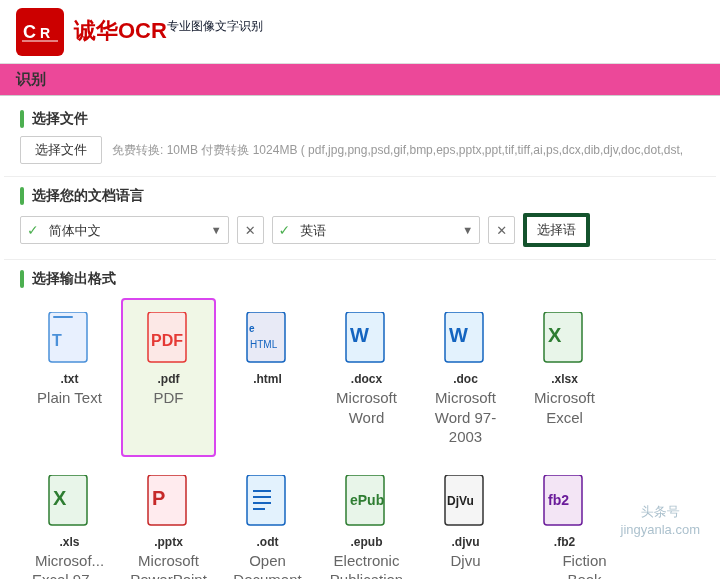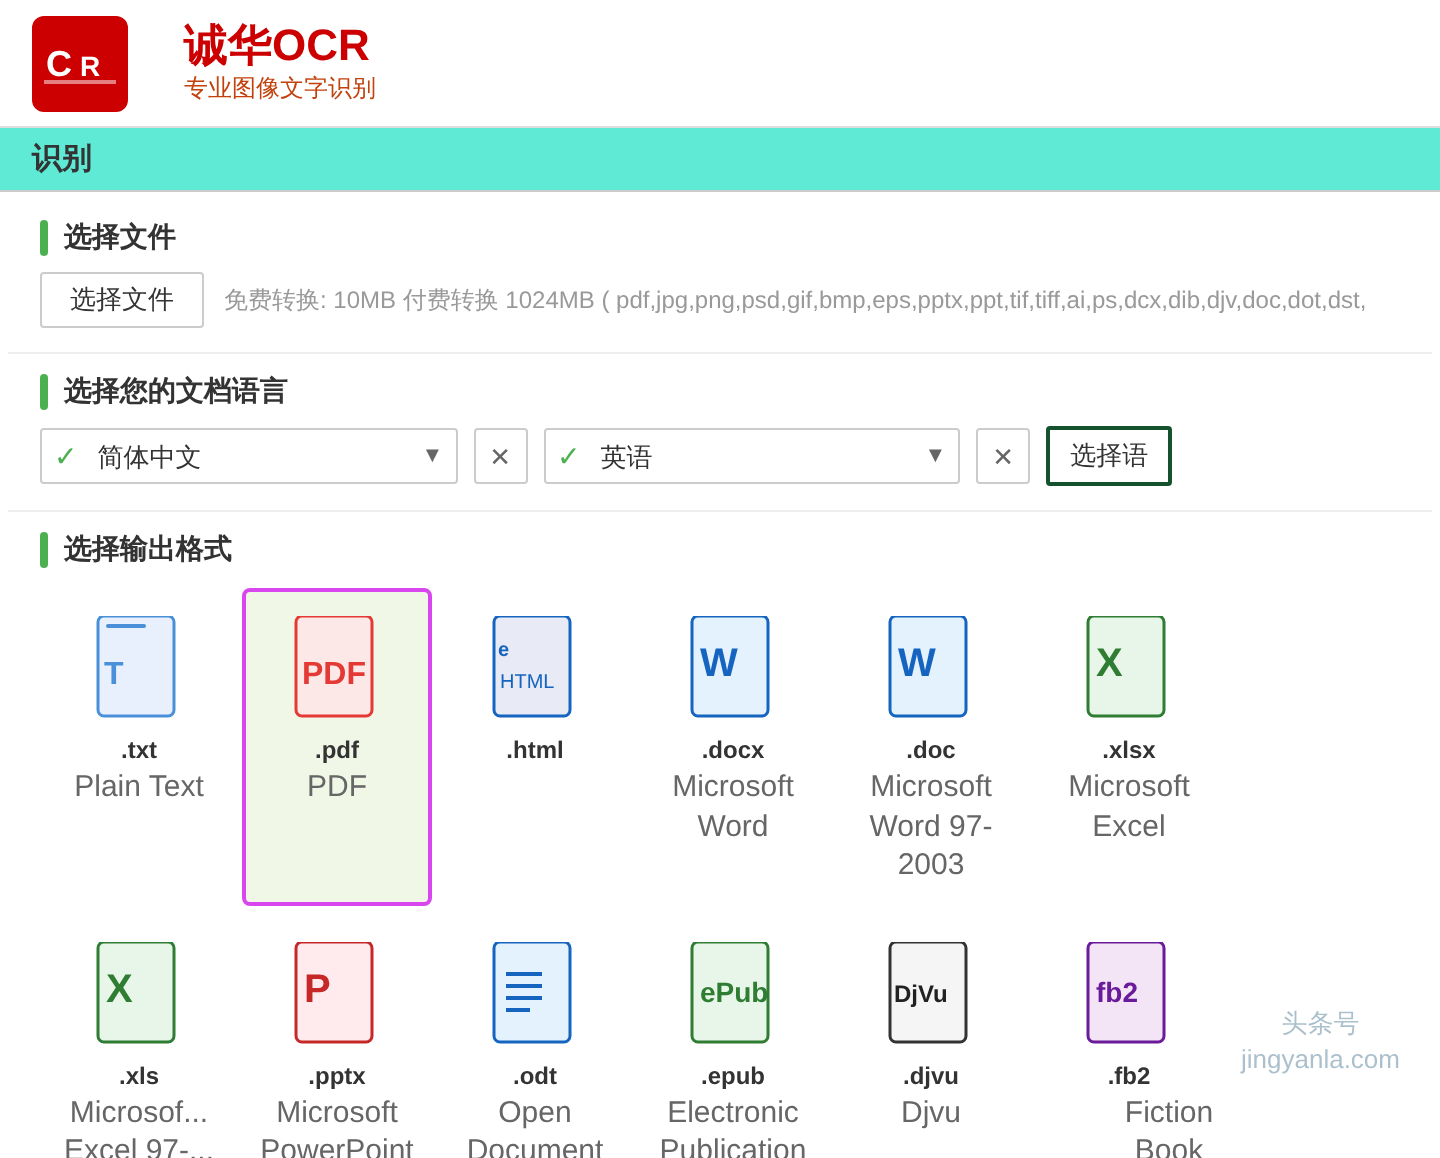--- a/index.html
+++ b/index.html
@@ -21,37 +21,36 @@
       height: 64px;
     }
     .logo-icon {
       width: 48px;
       height: 48px;
       margin-right: 10px;
       flex-shrink: 0;
     }
     .logo-text {
       display: flex;
-      flex-direction: column;
-      margin-left: 18px;
+      flex-direction: row;
     }
     .logo-title {
       font-size: 22px;
       font-weight: bold;
       color: #c00;
       line-height: 1.2;
     }
     .logo-subtitle {
       font-size: 12px;
-      color: #c2410c;
+      color: #0f172a;
     }
 
     
     .section-bar {
-      background: #5eead4;
+      background: #ec4899;
       padding: 6px 16px;
       font-size: 15px;
       font-weight: bold;
       color: #333;
       border-bottom: 1px solid #ccc;
     }
 
     
     .content {
       background: white;
@@ -150,21 +149,21 @@
       padding: 2px 7px;
       font-size: 13px;
       color: #666;
       cursor: pointer;
       height: 28px;
       display: flex;
       align-items: center;
     }
     .btn-add-lang {
       background: white;
-      border: 2px solid #14532d;
+      border: 4px solid #14532d;
       border-radius: 2px;
       padding: 4px 10px;
       font-size: 13px;
       color: #333;
       cursor: pointer;
       white-space: nowrap;
     }
 
     
     .format-grid {

